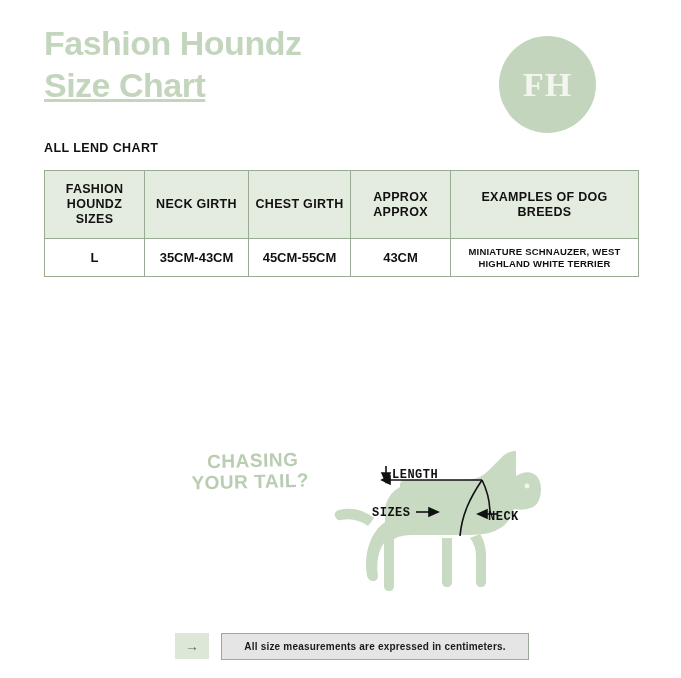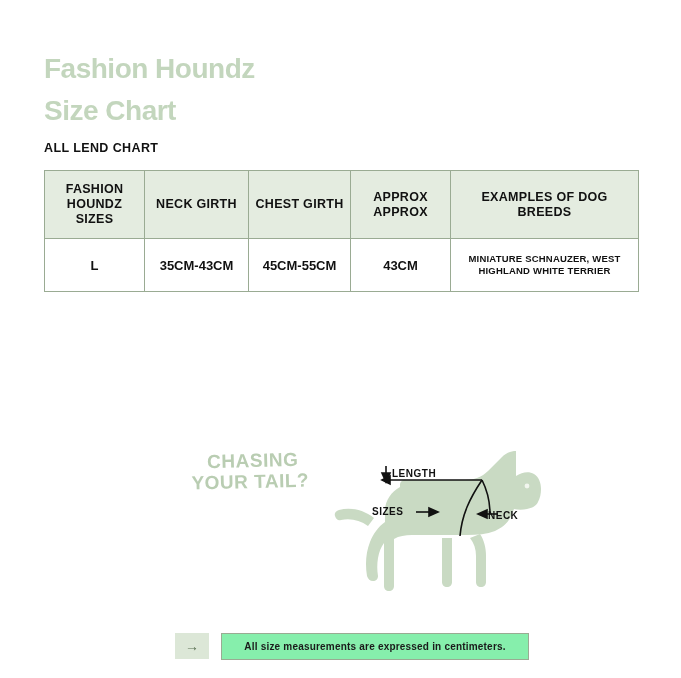--- a/index.html
+++ b/index.html
@@ -24,30 +24,30 @@
 
   
   .header {
     position: absolute;
     left: 44px;
     top: 22px;
     width: 594px;
     height: 100px;
   }
   .title {
-    font-size: 28px;
+    font-size: 34px;
     line-height: 42px;
     font-weight: bold;
     letter-spacing: -0.5px;
     color: #c3d6bd;
     max-width: 420px;
-    margin-top: 26px;
   }
   .title-line2 {
     display: block;
+    text-decoration: underline;
   }
   .logo-circle {
     position: absolute;
     right: 42px;
     top: 14px;
     width: 97px;
     height: 97px;
     border-radius: 50%;
     background: #c3d6bd;
     display: flex;
@@ -107,21 +107,21 @@
     font-weight: bold;
     color: #111;
     padding: 8px 4px;
     height: 38px;
   }
   table.size-table tbody td.breeds {
     font-size: 9.5px;
     font-weight: bold;
     line-height: 12px;
     letter-spacing: 0.2px;
-    padding: 14px 10px;
+    padding: 6px 10px;
   }
   col.c1 { width: 100px; }
   col.c2 { width: 104px; }
   col.c3 { width: 102px; }
   col.c4 { width: 100px; }
   col.c5 { width: 188px; }
 
   
   .bottom {
     position: absolute;
@@ -165,24 +165,25 @@
     position: absolute;
     left: 330px;
     top: 0px;
     width: 250px;
     height: 180px;
   }
   .dog-svg { display:block; }
 
   .label {
     position: absolute;
-    font-size: 10px;
+    font-size: 12px;
     font-weight: bold;
     letter-spacing: 0.5px;
     color: #111;
+    font-family: Liberation Mono, monospace;
   }
   .lbl-length { left: 62px; top: 28px; }
   .lbl-chest  { left: 42px; top: 66px; }
   .lbl-neck   { left: 158px; top: 70px; }
 
   
   .footer {
     position: absolute;
     left: 175px;
     top: 190px;
@@ -207,32 +208,35 @@
     width: 308px;
     height: 27px;
     border: 1px solid #9aab93;
     display: flex;
     align-items: center;
     justify-content: center;
     font-size: 10px;
     font-weight: bold;
     letter-spacing: 0.2px;
     color: #1b1b1b;
-    background: #86efac;
+    background: #e5e5e5;
   }
 </style>
 </head>
 <body>
 
 <div class="page">
 
   <div class="header">
     <div class="title">
       <span>Fashion Houndz</span>
       <span class="title-line2">Size Chart</span>
+    </div>
+    <div class="logo-circle">
+      <span class="logo-text">FH</span>
     </div>
   </div>
 
   <div class="subheading">ALL LEND CHART</div>
 
   <div class="table-wrap">
     <table class="size-table">
       <colgroup>
         <col class="c1">
           <col class="c2">

